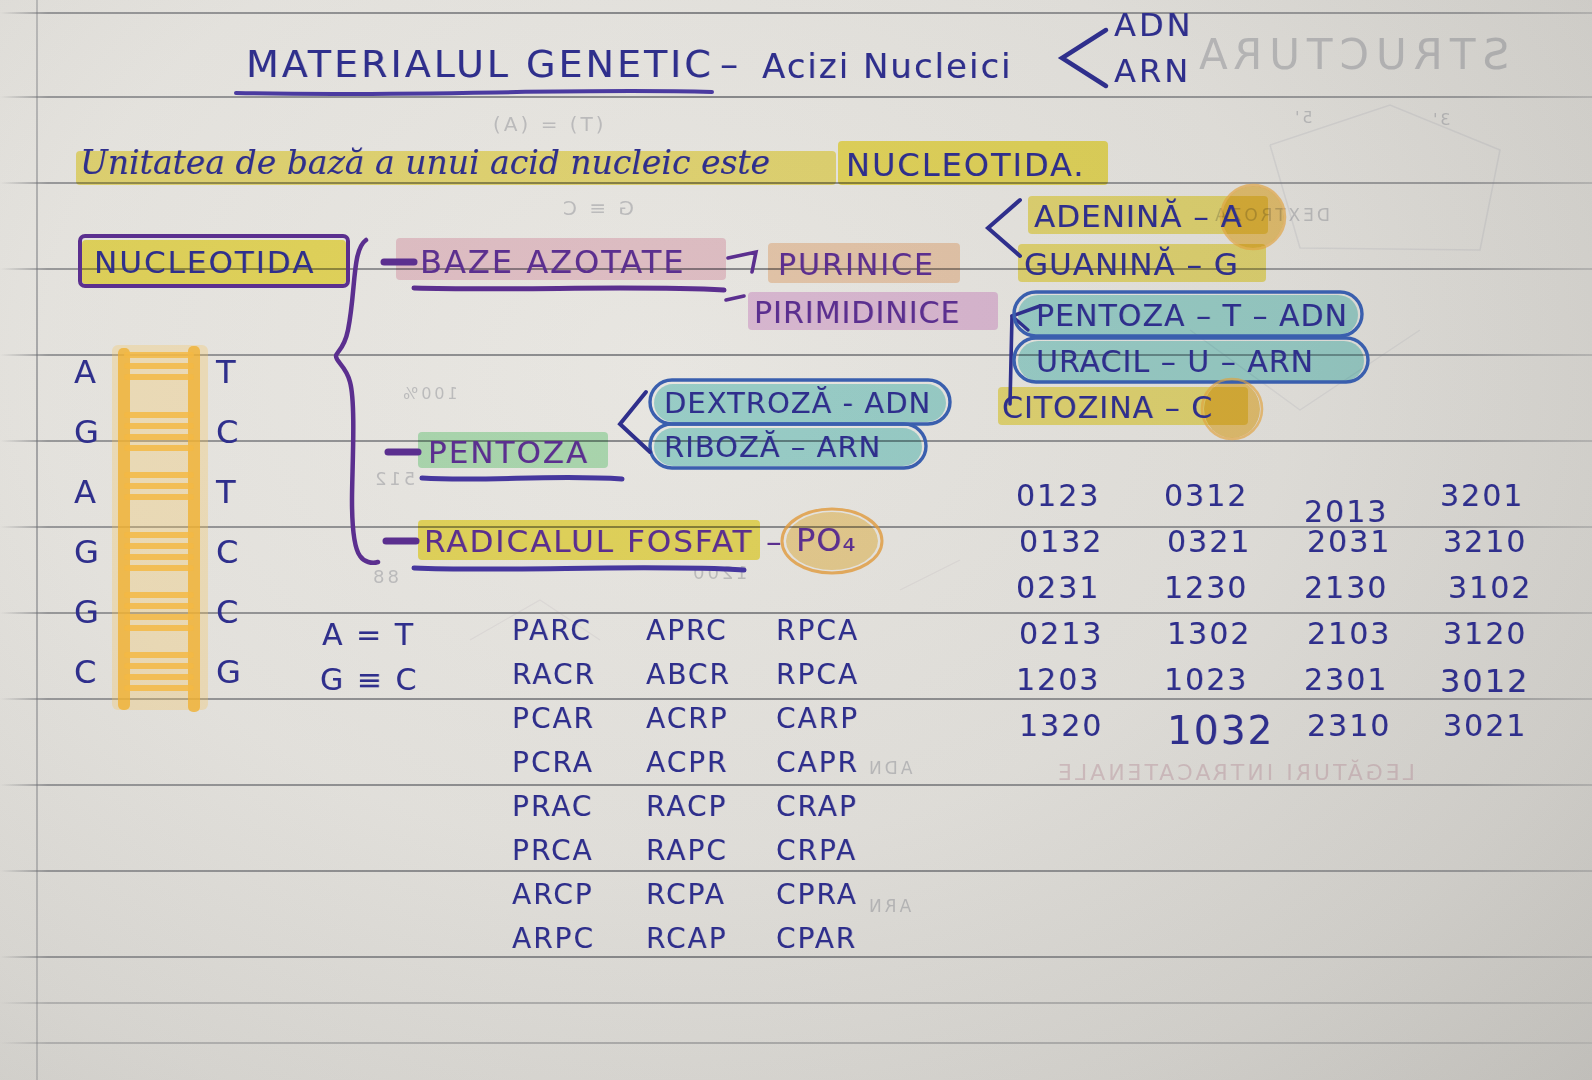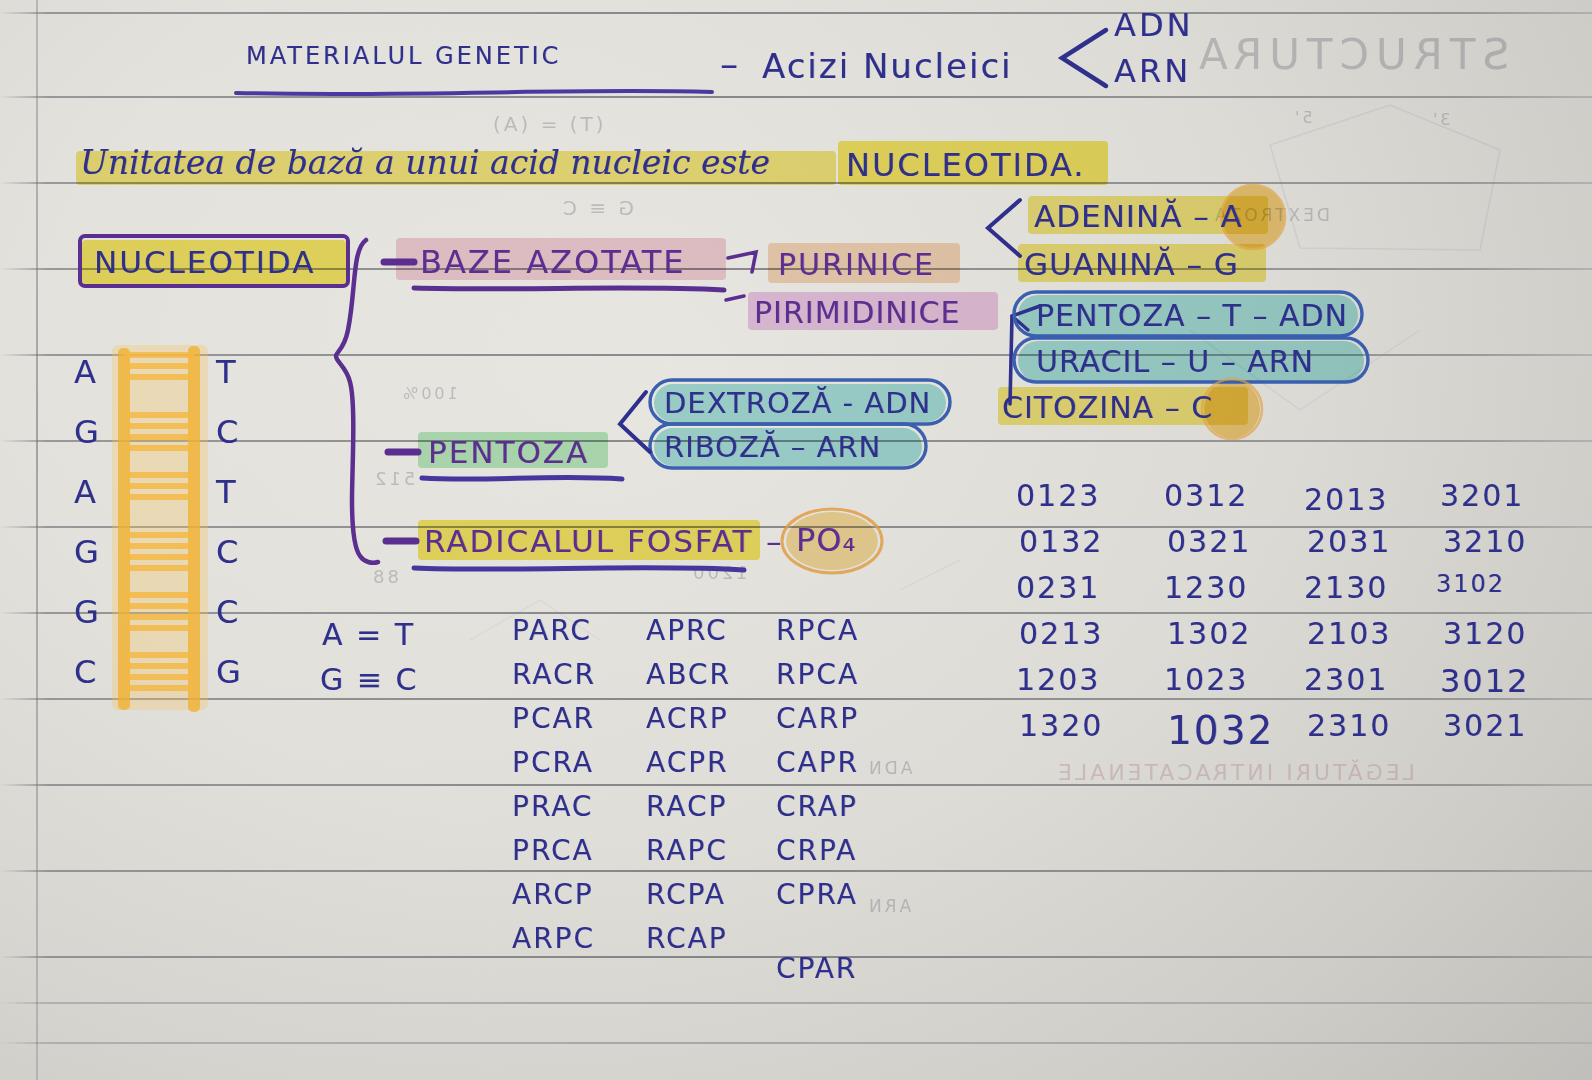--- a/index.html
+++ b/index.html
@@ -246,21 +246,21 @@
         <div class="ink" style="left: 216px; top: 533px; font-size: 32px;">C</div>
         <div class="ink" style="left: 74px; top: 593px; font-size: 32px;">G</div>
         <div class="ink" style="left: 216px; top: 593px; font-size: 32px;">C</div>
         <div class="ink" style="left: 74px; top: 653px; font-size: 32px;">C</div>
         <div class="ink" style="left: 216px; top: 653px; font-size: 32px;">G</div>
       </div>
   </div>
 
   <div id="ink-layer">
 
-    <div class="ink" style="left:246px;top:42px;font-size:24px;letter-spacing:3px;">MATERIALUL GENETIC</div>
+    <div class="ink" style="left:246px;top:42px;font-size:38px;letter-spacing:3px;">MATERIALUL GENETIC</div>
     <div class="ink" style="left:720px;top:44px;font-size:36px;">–</div>
     <div class="ink" style="left:762px;top:46px;font-size:34px;letter-spacing:2px;">Acizi Nucleici</div>
     <div class="ink" style="left:1114px;top:6px;font-size:32px;letter-spacing:3px;">ADN</div>
     <div class="ink" style="left:1114px;top:52px;font-size:32px;letter-spacing:3px;">ARN</div>
 
     <div class="ink cursive" style="left:80px;top:143px;font-size:33px;">Unitatea de bază a unui acid nucleic este</div>
     <div class="ink" style="left:846px;top:146px;font-size:32px;letter-spacing:2px;">NUCLEOTIDA.</div>
 
     <div class="ink" style="left:94px;top:244px;font-size:31px;letter-spacing:2px;">NUCLEOTIDA</div>
 
@@ -303,36 +303,36 @@
         <div class="ink" style="left: 134px; top: 176px; font-size: 28px; letter-spacing: 2px;">RACP</div>
         <div class="ink" style="left: 264px; top: 176px; font-size: 28px; letter-spacing: 2px;">CRAP</div>
         <div class="ink" style="left: 0px; top: 220px; font-size: 28px; letter-spacing: 2px;">PRCA</div>
         <div class="ink" style="left: 134px; top: 220px; font-size: 28px; letter-spacing: 2px;">RAPC</div>
         <div class="ink" style="left: 264px; top: 220px; font-size: 28px; letter-spacing: 2px;">CRPA</div>
         <div class="ink" style="left: 0px; top: 264px; font-size: 28px; letter-spacing: 2px;">ARCP</div>
         <div class="ink" style="left: 134px; top: 264px; font-size: 28px; letter-spacing: 2px;">RCPA</div>
         <div class="ink" style="left: 264px; top: 264px; font-size: 28px; letter-spacing: 2px;">CPRA</div>
         <div class="ink" style="left: 0px; top: 308px; font-size: 28px; letter-spacing: 2px;">ARPC</div>
         <div class="ink" style="left: 134px; top: 308px; font-size: 28px; letter-spacing: 2px;">RCAP</div>
-        <div class="ink" style="left: 264px; top: 308px; font-size: 28px; letter-spacing: 2px; margin-top: 30px;">CPAR</div>
+        <div class="ink" style="left: 264px; top: 308px; font-size: 28px; letter-spacing: 2px;">CPAR</div>
       </div>
 
     <div id="num-grid" style="position:absolute;left:1016px;top:478px;">
         <div class="ink" style="left: 0px; top: 0px; font-size: 30px; letter-spacing: 2px;">0123</div>
         <div class="ink" style="left: 148px; top: 0px; font-size: 30px; letter-spacing: 2px;">0312</div>
-        <div class="ink" style="left: 288px; top: 4px; font-size: 30px; letter-spacing: 2px;">2013</div>
+        <div class="ink" style="left: 288px; top: 16px; font-size: 30px; letter-spacing: 2px;">2013</div>
         <div class="ink" style="left: 424px; top: 0px; font-size: 30px; letter-spacing: 2px;">3201</div>
         <div class="ink" style="left: 3px; top: 46px; font-size: 30px; letter-spacing: 2px;">0132</div>
         <div class="ink" style="left: 151px; top: 46px; font-size: 30px; letter-spacing: 2px;">0321</div>
         <div class="ink" style="left: 291px; top: 46px; font-size: 30px; letter-spacing: 2px;">2031</div>
         <div class="ink" style="left: 427px; top: 46px; font-size: 30px; letter-spacing: 2px;">3210</div>
         <div class="ink" style="left: 0px; top: 92px; font-size: 30px; letter-spacing: 2px;">0231</div>
         <div class="ink" style="left: 148px; top: 92px; font-size: 30px; letter-spacing: 2px;">1230</div>
         <div class="ink" style="left: 288px; top: 92px; font-size: 30px; letter-spacing: 2px;">2130</div>
-        <div class="ink" style="left: 420px; top: 92px; font-size: 24px; letter-spacing: 2px; text-align: center;">3102</div>
+        <div class="ink" style="left: 432px; top: 92px; font-size: 30px; letter-spacing: 2px; text-align: center;">3102</div>
         <div class="ink" style="left: 3px; top: 138px; font-size: 30px; letter-spacing: 2px;">0213</div>
         <div class="ink" style="left: 151px; top: 138px; font-size: 30px; letter-spacing: 2px;">1302</div>
         <div class="ink" style="left: 291px; top: 138px; font-size: 30px; letter-spacing: 2px;">2103</div>
         <div class="ink" style="left: 427px; top: 138px; font-size: 30px; letter-spacing: 2px;">3120</div>
         <div class="ink" style="left: 0px; top: 184px; font-size: 30px; letter-spacing: 2px;">1203</div>
         <div class="ink" style="left: 148px; top: 184px; font-size: 30px; letter-spacing: 2px;">1023</div>
         <div class="ink" style="left: 288px; top: 184px; font-size: 30px; letter-spacing: 2px;">2301</div>
         <div class="ink" style="left: 424px; top: 184px; font-size: 32px; letter-spacing: 2px;">3012</div>
         <div class="ink" style="left: 3px; top: 230px; font-size: 30px; letter-spacing: 2px;">1320</div>
         <div class="ink" style="left: 151px; top: 230px; font-size: 39px; letter-spacing: 2px;">1032</div>

